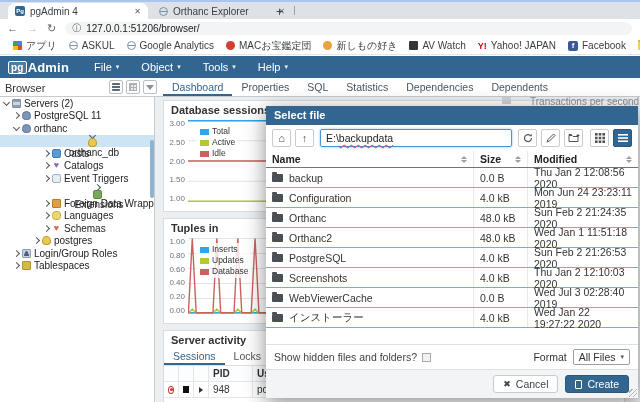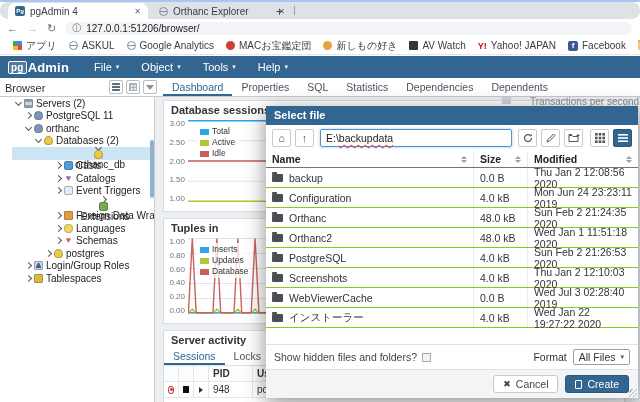--- a/index.html
+++ b/index.html
@@ -2,21 +2,21 @@
 <html><head>
 <meta charset="utf-8">
 <style>
   * { box-sizing: border-box; margin: 0; padding: 0; }
   body { font-family: "Liberation Sans", sans-serif; background:#fff; }
   #screen { position:relative; width:640px; height:402px; overflow:hidden; background:#fff; }
   .abs { position:absolute; }
 
   
   .topline { left:0; top:0; width:640px; height:2px; background:#a9c6ee; }
-  .tabstrip { left:0; top:2px; width:640px; height:17px; background:#dee1e6;border-radius:8px; }
+  .tabstrip { left:0; top:2px; width:640px; height:17px; background:#dee1e6; }
   .btab { position:absolute; top:1px; height:16px; display:flex; align-items:center; gap:5px;
           font-size:10px; color:#3c4043; padding:0 7px; white-space:nowrap; }
   .btab.active { background:#fff; border-radius:7px 7px 0 0; }
   .tab-sep { position:absolute; top:4px; width:1px; height:9px; background:#9aa0a6; }
   .fav-pg { width:10px; height:10px; background:#326690; color:#fff; font-size:6px; font-weight:bold;
             display:flex; align-items:center; justify-content:center; border-radius:2px; }
   .fav-globe { width:9px; height:9px; border:1px solid #7d93a8; border-radius:50%; position:relative; }
   .fav-globe::before { content:''; position:absolute; left:0; right:0; top:3px; height:1px; background:#7d93a8; }
   .tab-close { color:#5f6368; font-size:8px; margin-left:3px; }
   .newtab { position:absolute; left:276px; top:3px; font-size:12px; color:#444; }
@@ -59,21 +59,21 @@
           display:flex; align-items:center; justify-content:center; }
   .g-db { width:8px; height:8px; background:linear-gradient(#5a6b7a 0 2px,#fff 2px 3px,#5a6b7a 3px 5px,#fff 5px 6px,#5a6b7a 6px); border-radius:1px; }
   .g-grid { width:8px; height:8px; background:linear-gradient(#aab2b9 0 1px,transparent 1px) 0 0/8px 3px, linear-gradient(90deg,#aab2b9 0 1px,transparent 1px) 0 0/3px 8px, #e8ecef; border:1px solid #aab2b9; }
   .g-funnel { width:0; height:0; border-left:4px solid transparent; border-right:4px solid transparent; border-top:5px solid #8a9299; }
   .ctabs { position:absolute; left:163px; top:0; height:18px; display:flex; font-size:10.5px; color:#4a5560;justify-content:space-between; }
   .ctab { padding:0 9px; display:flex; align-items:center; height:18px; }
   .ctab.active { color:#326690; box-shadow:inset 0 -2px 0 #326690; }
 
   
   .treepanel { left:0; top:97px; width:155px; height:305px; background:#fff; border-right:1px solid #c6cbd0; overflow:hidden; }
-  .titem { display:flex; align-items:center; height:12.5px; font-size:10px; color:#222; white-space:nowrap;margin-left:12px; }
+  .titem { display:flex; align-items:center; height:12.5px; font-size:10px; color:#222; white-space:nowrap; }
   .titem.selected { background:#cde4f5; }
   .chev { width:5px; height:5px; border-right:1.3px solid #555; border-bottom:1.3px solid #555; flex:none; margin-right:3px; }
   .chev.r { transform:rotate(-45deg); }
   .chev.d { transform:rotate(45deg); margin-top:-2px; }
   .ti { width:9px; height:9px; border-radius:2px; flex:none; margin-right:3px; position:relative;
         display:flex; align-items:center; justify-content:center; }
   .ti-server { background:#cdd6de; box-shadow:inset 0 2px 0 #8ea0af, inset 0 -2px 0 #8ea0af; border:1px solid #7e8f9e; border-radius:1px; }
   .ti-pg-server { background:#7b96b8; border-radius:50% 50% 40% 40%; border:1px solid #5c7797; }
   .ti-db-group, .ti-database { background:#e9c94d; border:1px solid #bb9a2e; border-radius:45% 45% 45% 45% / 60% 60% 38% 38%; }
   .ti-casts { background:#5b9bd5; border:1px solid #3f7db4; }
@@ -280,25 +280,20 @@
       </div>
       <div class="titem" style="padding-left: 14px;">
         <span class="chev r"></span>
         <span class="ti ti-pg-server"></span>
         <span>PostgreSQL 11</span>
       </div>
       <div class="titem" style="padding-left: 14px;">
         <span class="chev d"></span>
         <span class="ti ti-pg-server"></span>
         <span>orthanc</span>
-      </div>
-      <div class="titem" style="padding-left: 24px;">
-        <span class="chev d"></span>
-        <span class="ti ti-db-group"></span>
-        <span>Databases (2)</span>
       </div>
       <div class="titem selected" style="padding-left: 34px; flex-direction: column;">
         <span class="chev d"></span>
         <span class="ti ti-database"></span>
         <span>orthanc_db</span>
       </div>
       <div class="titem" style="padding-left: 44px;">
         <span class="chev r"></span>
         <span class="ti ti-casts"></span>
         <span>Casts</span>

